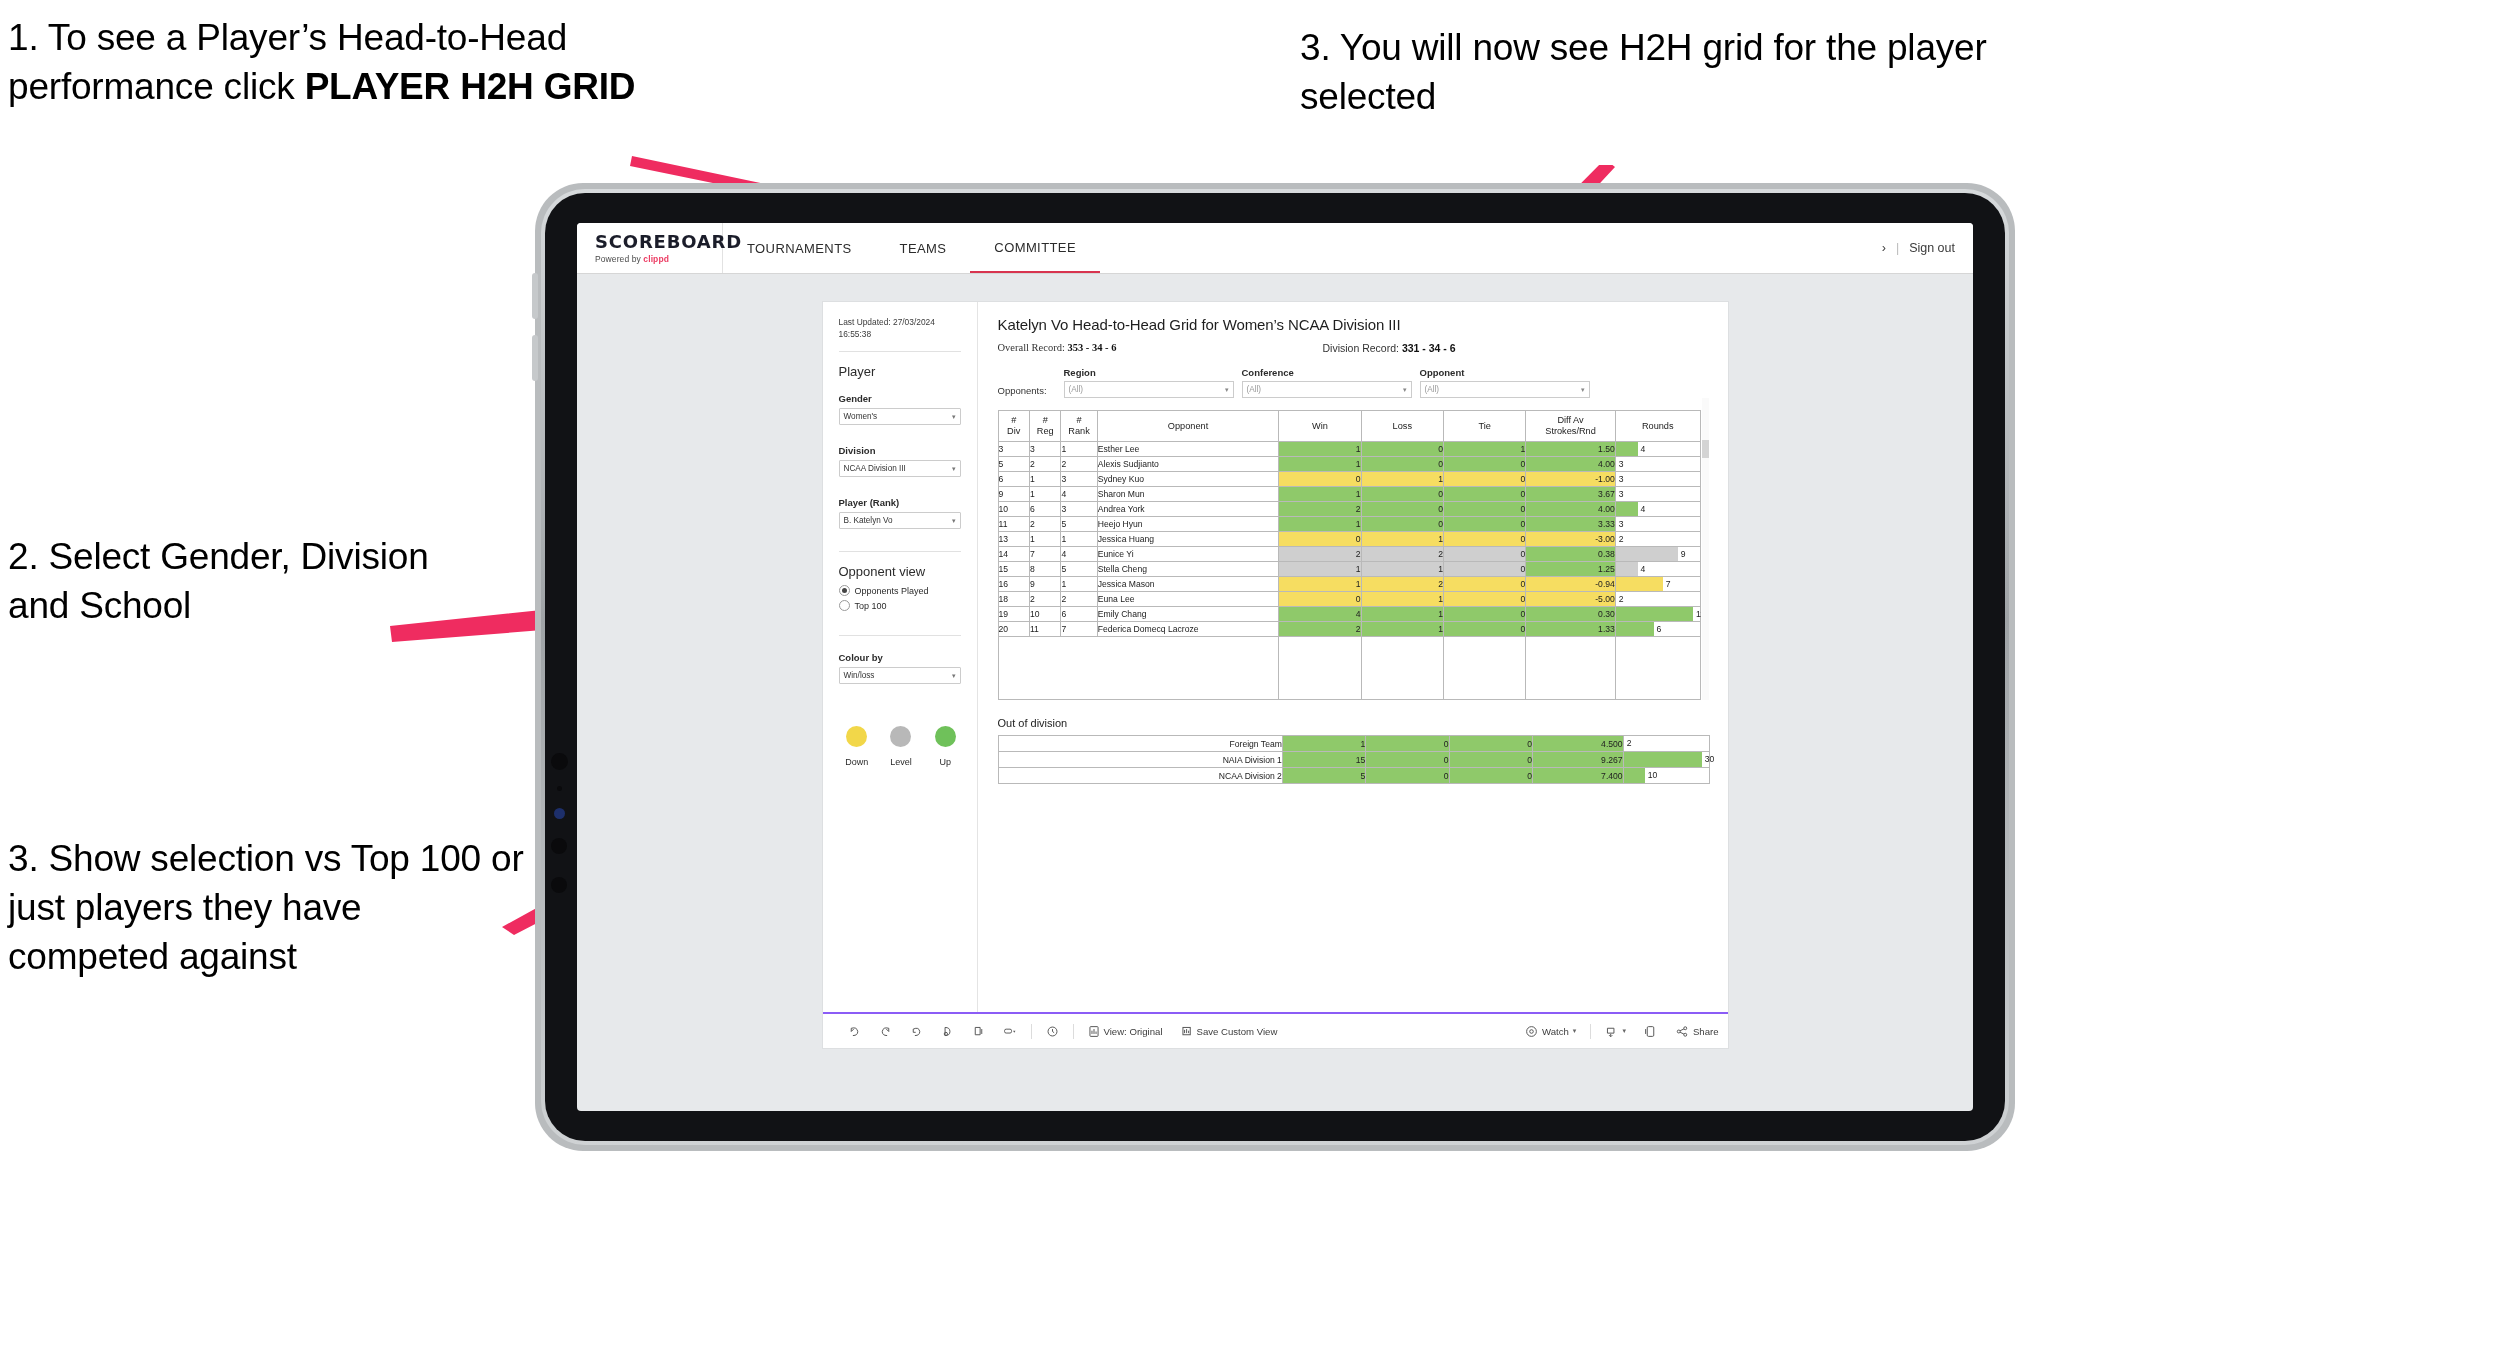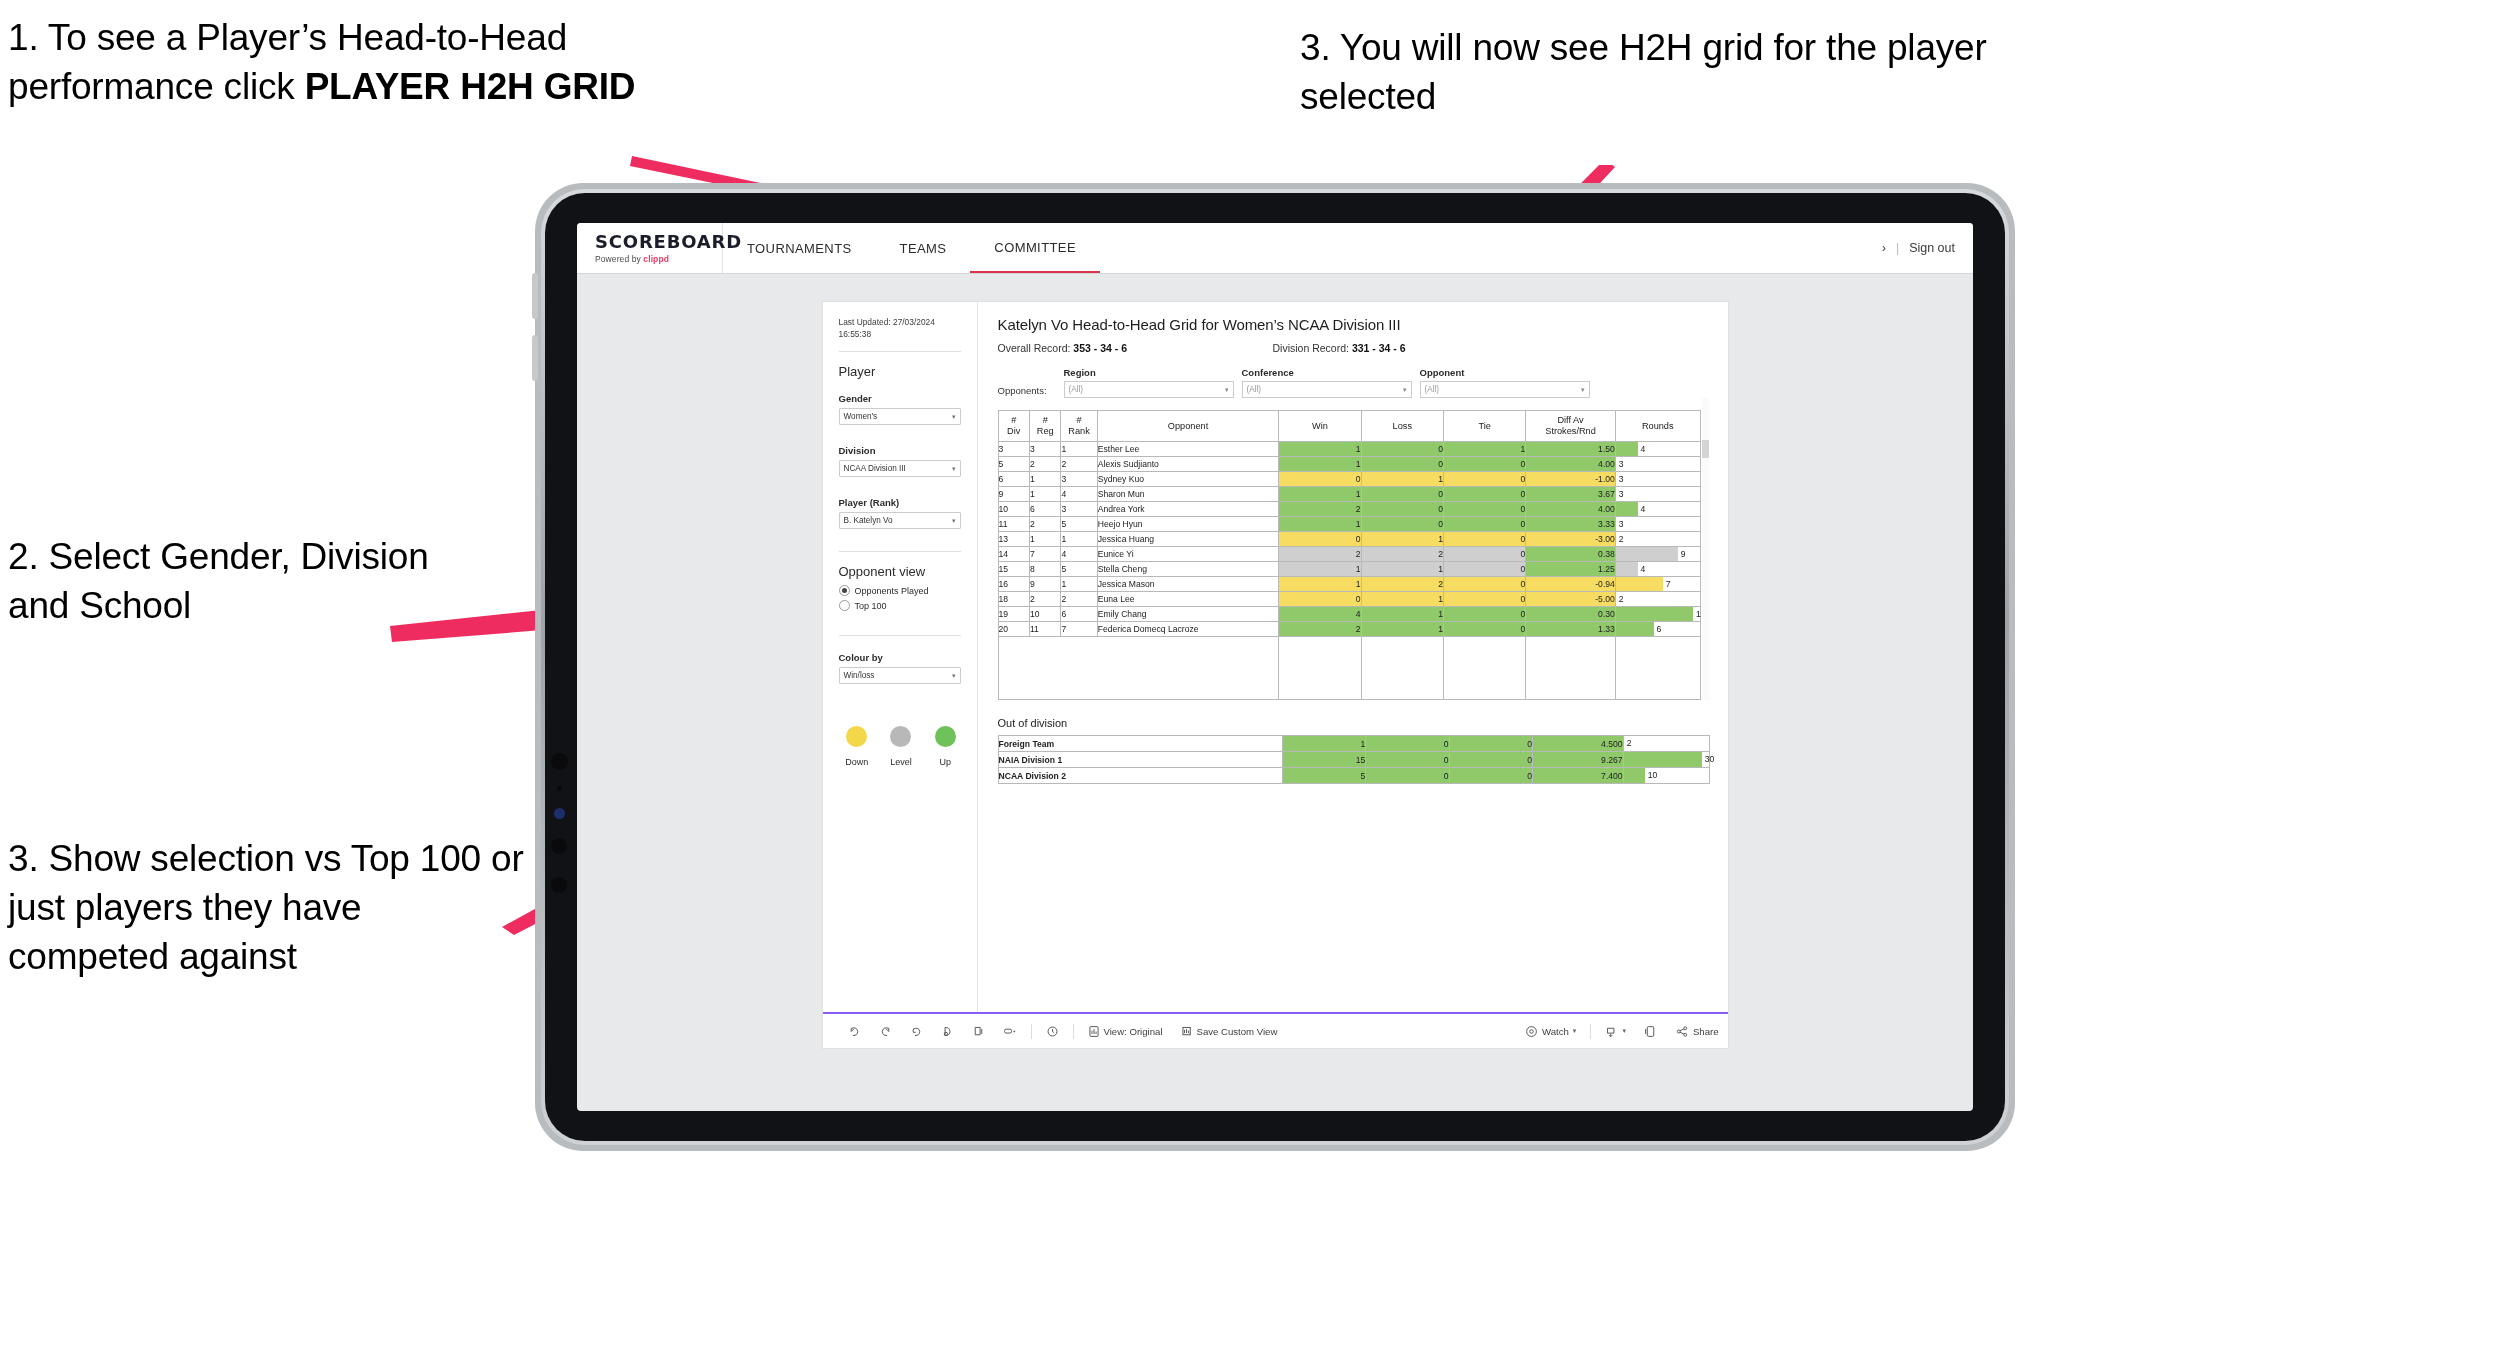--- a/index.html
+++ b/index.html
@@ -71,21 +71,21 @@
   .dot.on::after{content:"";position:absolute;left:2px;top:2px;width:5px;height:5px;border-radius:50%;background:#444;}
   .legend{display:flex;gap:14px;margin-top:42px;padding-left:3px;}
   .lg{width:100%;text-align:center;}
   .swatch{width:21px;height:21px;border-radius:50%;margin:0 auto;}
   .lgtext{font-size:9px;color:#2b2b2b;margin-top:10px;text-align:center;}
 
   
   .rpanel{flex:1;padding:14px 18px 0 20px;box-sizing:border-box;min-width:0;}
   .vtitle{font-size:15px;color:#1e1e1e;letter-spacing:-.1px;}
   .vrecs{display:flex;margin-top:9px;font-size:10.5px;color:#333;}
-  .vrecs .r1{width:275px;}
+  .vrecs .r1{width:325px;font-family:Liberation Serif, serif;}
   .vrecs b{font-weight:bold;color:#111;}
   .oppfilters{display:flex;align-items:flex-end;margin-top:13px;gap:8px;}
   .oppfilters .oplabel{font-size:9.5px;color:#333;padding-bottom:2px;width:58px;}
   .ff{width:170px;}
   .ff .flabel2{font-size:9.5px;color:#2b2b2b;font-weight:bold;margin-bottom:3px;}
   .ff .fsel2{height:15px;border:1px solid #ccc;background:#fff;display:flex;align-items:center;
              padding:0 4px;font-size:8.2px;color:#999;}
   .ff .fsel2 .caret{margin-left:auto;font-size:7px;color:#888;}
 
   table.grid{border-collapse:collapse;margin-top:12px;width:100%;table-layout:fixed;font-size:8.6px;color:#222;}
@@ -99,21 +99,21 @@
   .rbar{position:absolute;left:0;top:0;bottom:0;}
   .rval{position:relative;padding-left:3px;line-height:14px;}
   .grid tfoot td{height:62px;border-top:1px solid #b9b9b9;}
   .scrollcol{width:9px;background:#fff;position:relative;}
   .sc-track{position:absolute;left:1px;top:0;bottom:0;width:7px;background:#fafafa;}
   .sc-thumb{position:absolute;left:1px;width:7px;height:18px;background:#d4d4d4;top:2px;}
 
   .ood-title{font-size:11px;color:#222;margin:17px 0 6px 0;}
   table.ood{border-collapse:collapse;width:100%;table-layout:fixed;font-size:8.6px;color:#222;}
   table.ood td{border:1px solid #b9b9b9;height:15px;padding:0;}
-  td.o-name{padding-right:5px;font-weight:bold;}
+  td.o-name{text-align:right;padding-right:5px;}
 
   .toolbar{height:34px;border-top:2px solid #8b5cf6;display:flex;align-items:center;gap:0px;
            padding-left:16px;background:#fff;font-size:9.6px;color:#3c3c3c;}
   .tb{display:flex;align-items:center;gap:4px;padding:0 9px;white-space:nowrap;}
   .tbsep{width:1px;height:15px;background:#dcdcdc;margin:0 5px;}
   .tbspace{flex:1;}
   svg{display:block;}
 </style>
 </head>
 <body>

